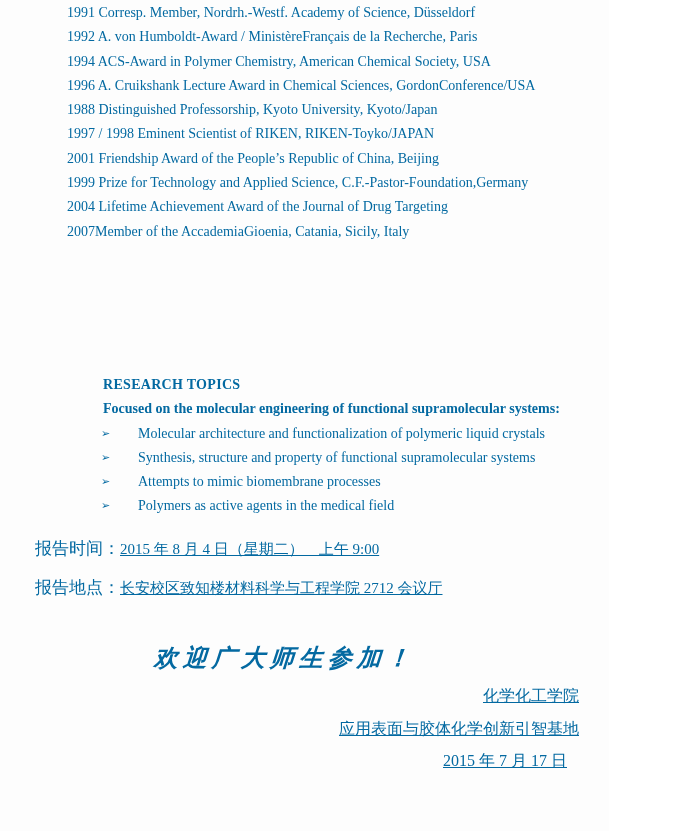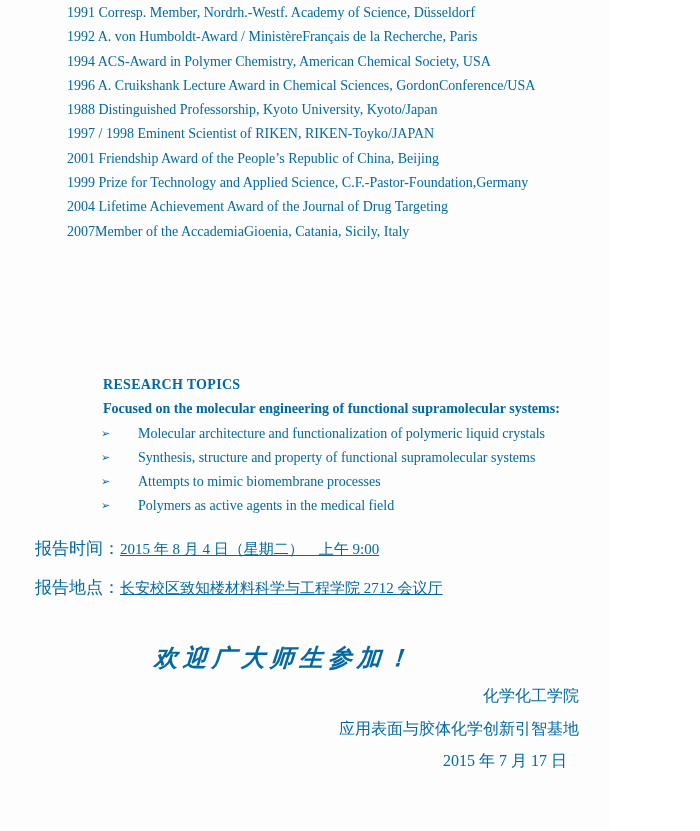--- a/index.html
+++ b/index.html
@@ -74,21 +74,21 @@
     letter-spacing: 5px;
     transform: skewX(-4deg);
   }
   
   .signature {
     position: absolute;
     top: 680px; right: 30px; left: 100px;
     text-align: right;
     font-size: 16px;
   }
-  .signature .sig-line { line-height: 32.5px; white-space: nowrap; }
+  .signature .sig-line { line-height: 32.5px; white-space: nowrap; text-decoration: underline; }
   .signature .sig-date { padding-right: 12px; }
 </style>
 </head>
 <body>
 
 <div class="page">
 
   <div class="awards">
     <div class="line">1991 Corresp. Member, Nordrh.-Westf. Academy of Science, Düsseldorf</div>
     <div class="line">1992 A. von Humboldt-Award / MinistèreFrançais de la Recherche, Paris</div>

